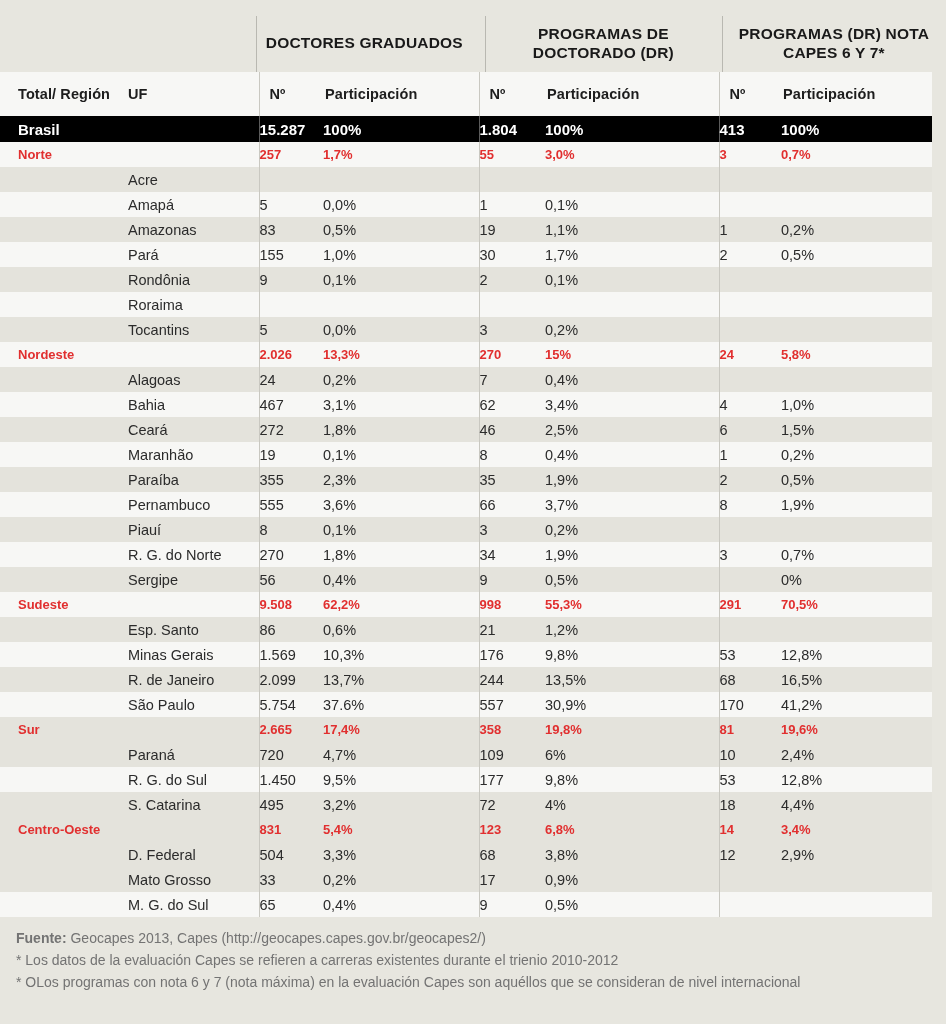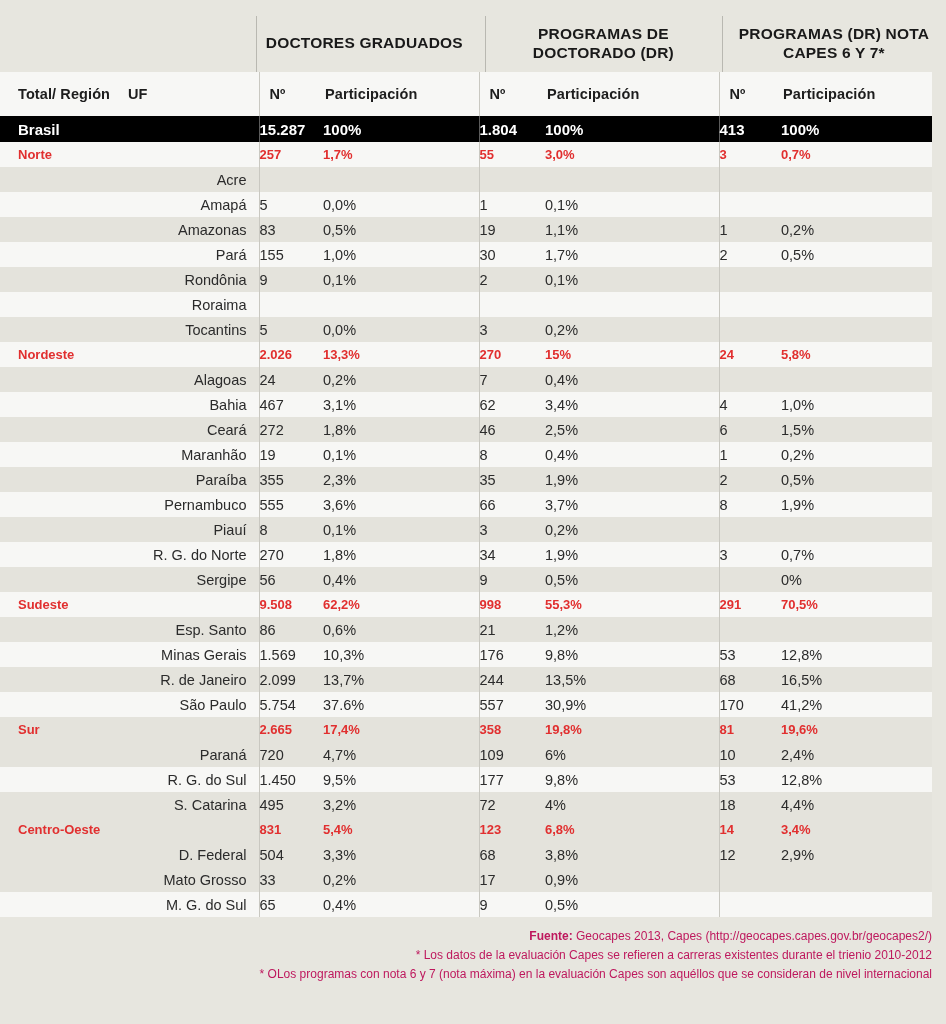--- a/index.html
+++ b/index.html
@@ -121,37 +121,36 @@
     font-size: 13px;
   }
   tr.region-row td.region { padding-left: 18px; }
   tr.region-row.shade-a { background: #f7f7f5; }
   tr.region-row.shade-b { background: #e4e3dc; }
 
   
   tr.uf-row.shade-a { background: #e4e3dc; }
   tr.uf-row.shade-b { background: #f7f7f5; }
   tr.uf-row td.uf {
-    text-align: right;
+    text-align: left;
     padding-right: 12px;
     font-size: 14.5px;
     color: #2b2b2b;
   }
 
   td.num { padding-left: 10px; text-align: left; white-space: nowrap; }
   td.pct { padding-left: 2px;  text-align: left; white-space: nowrap; }
 
   
   .footnotes {
     padding: 10px 14px 0 16px;
     background: #e7e6df;
-    font-size: 12px;
-    color: #be185d;
+    font-size: 14px;
+    color: #737373;
     line-height: 1.58;
-    text-align: right;
   }
   .footnotes .src strong { font-weight: bold; }
   .footnotes div { white-space: nowrap; }
 </style>
 </head>
 <body>
 
 <div class="page">
 
   <div class="group-header">

